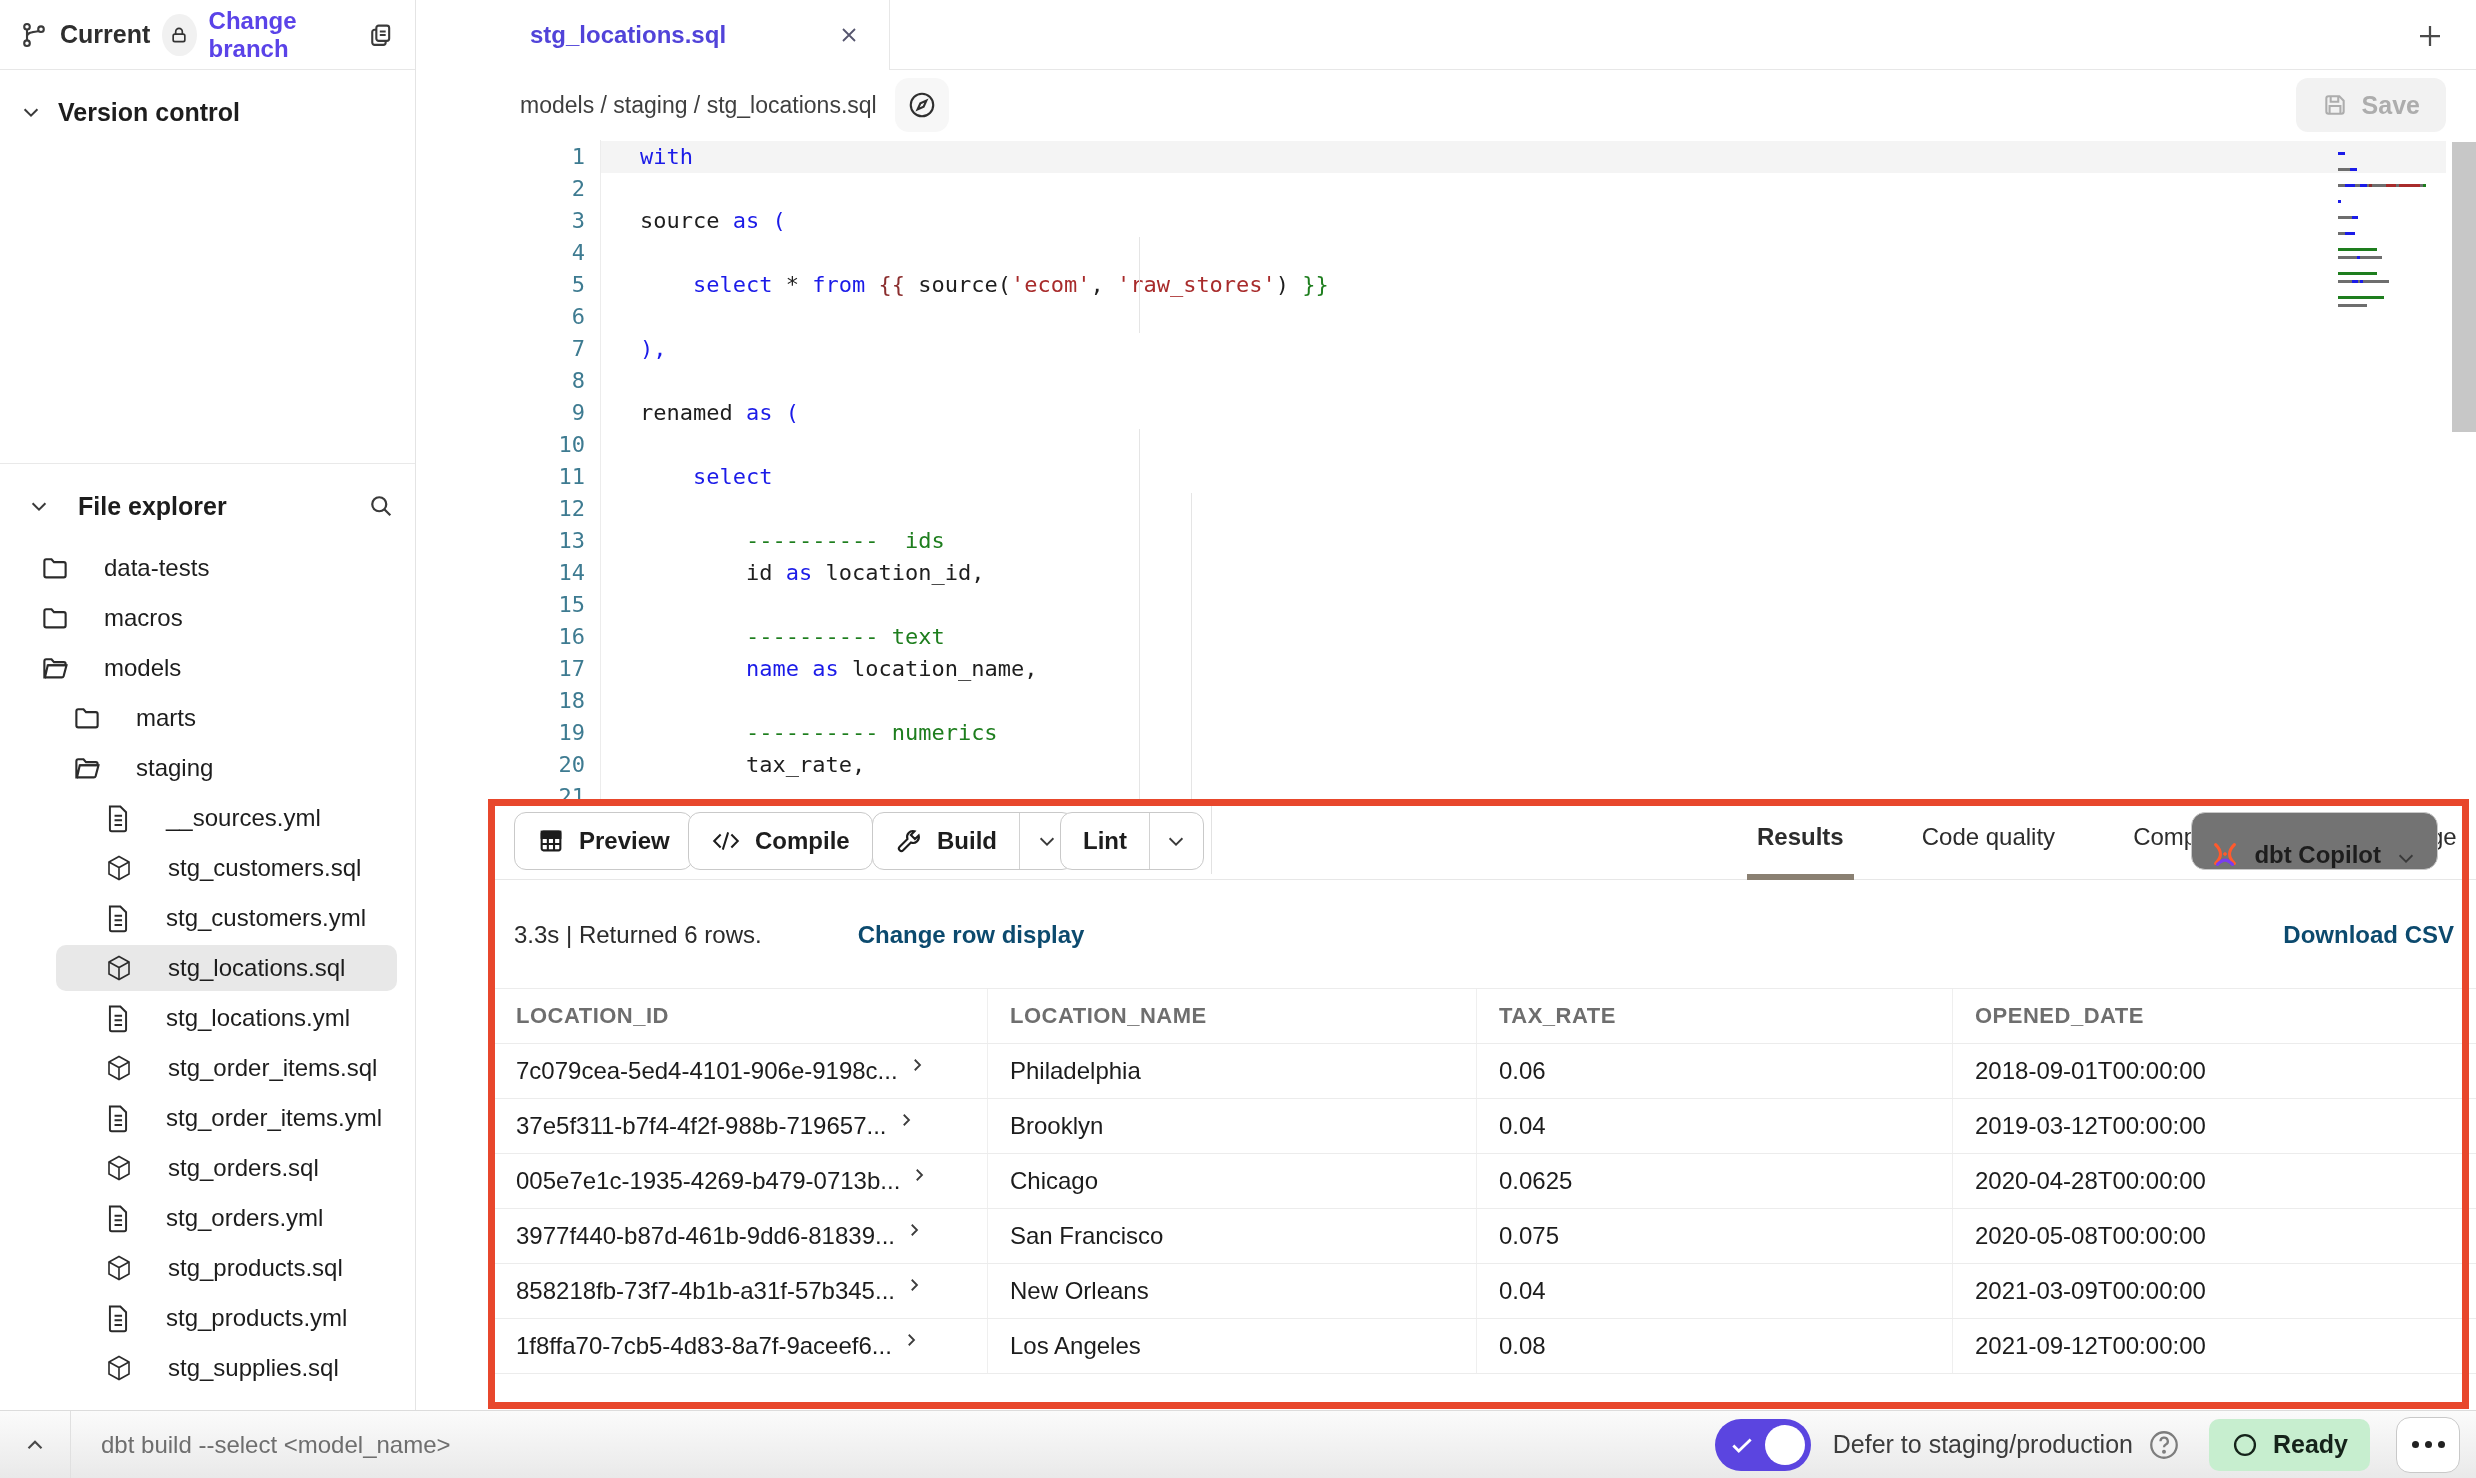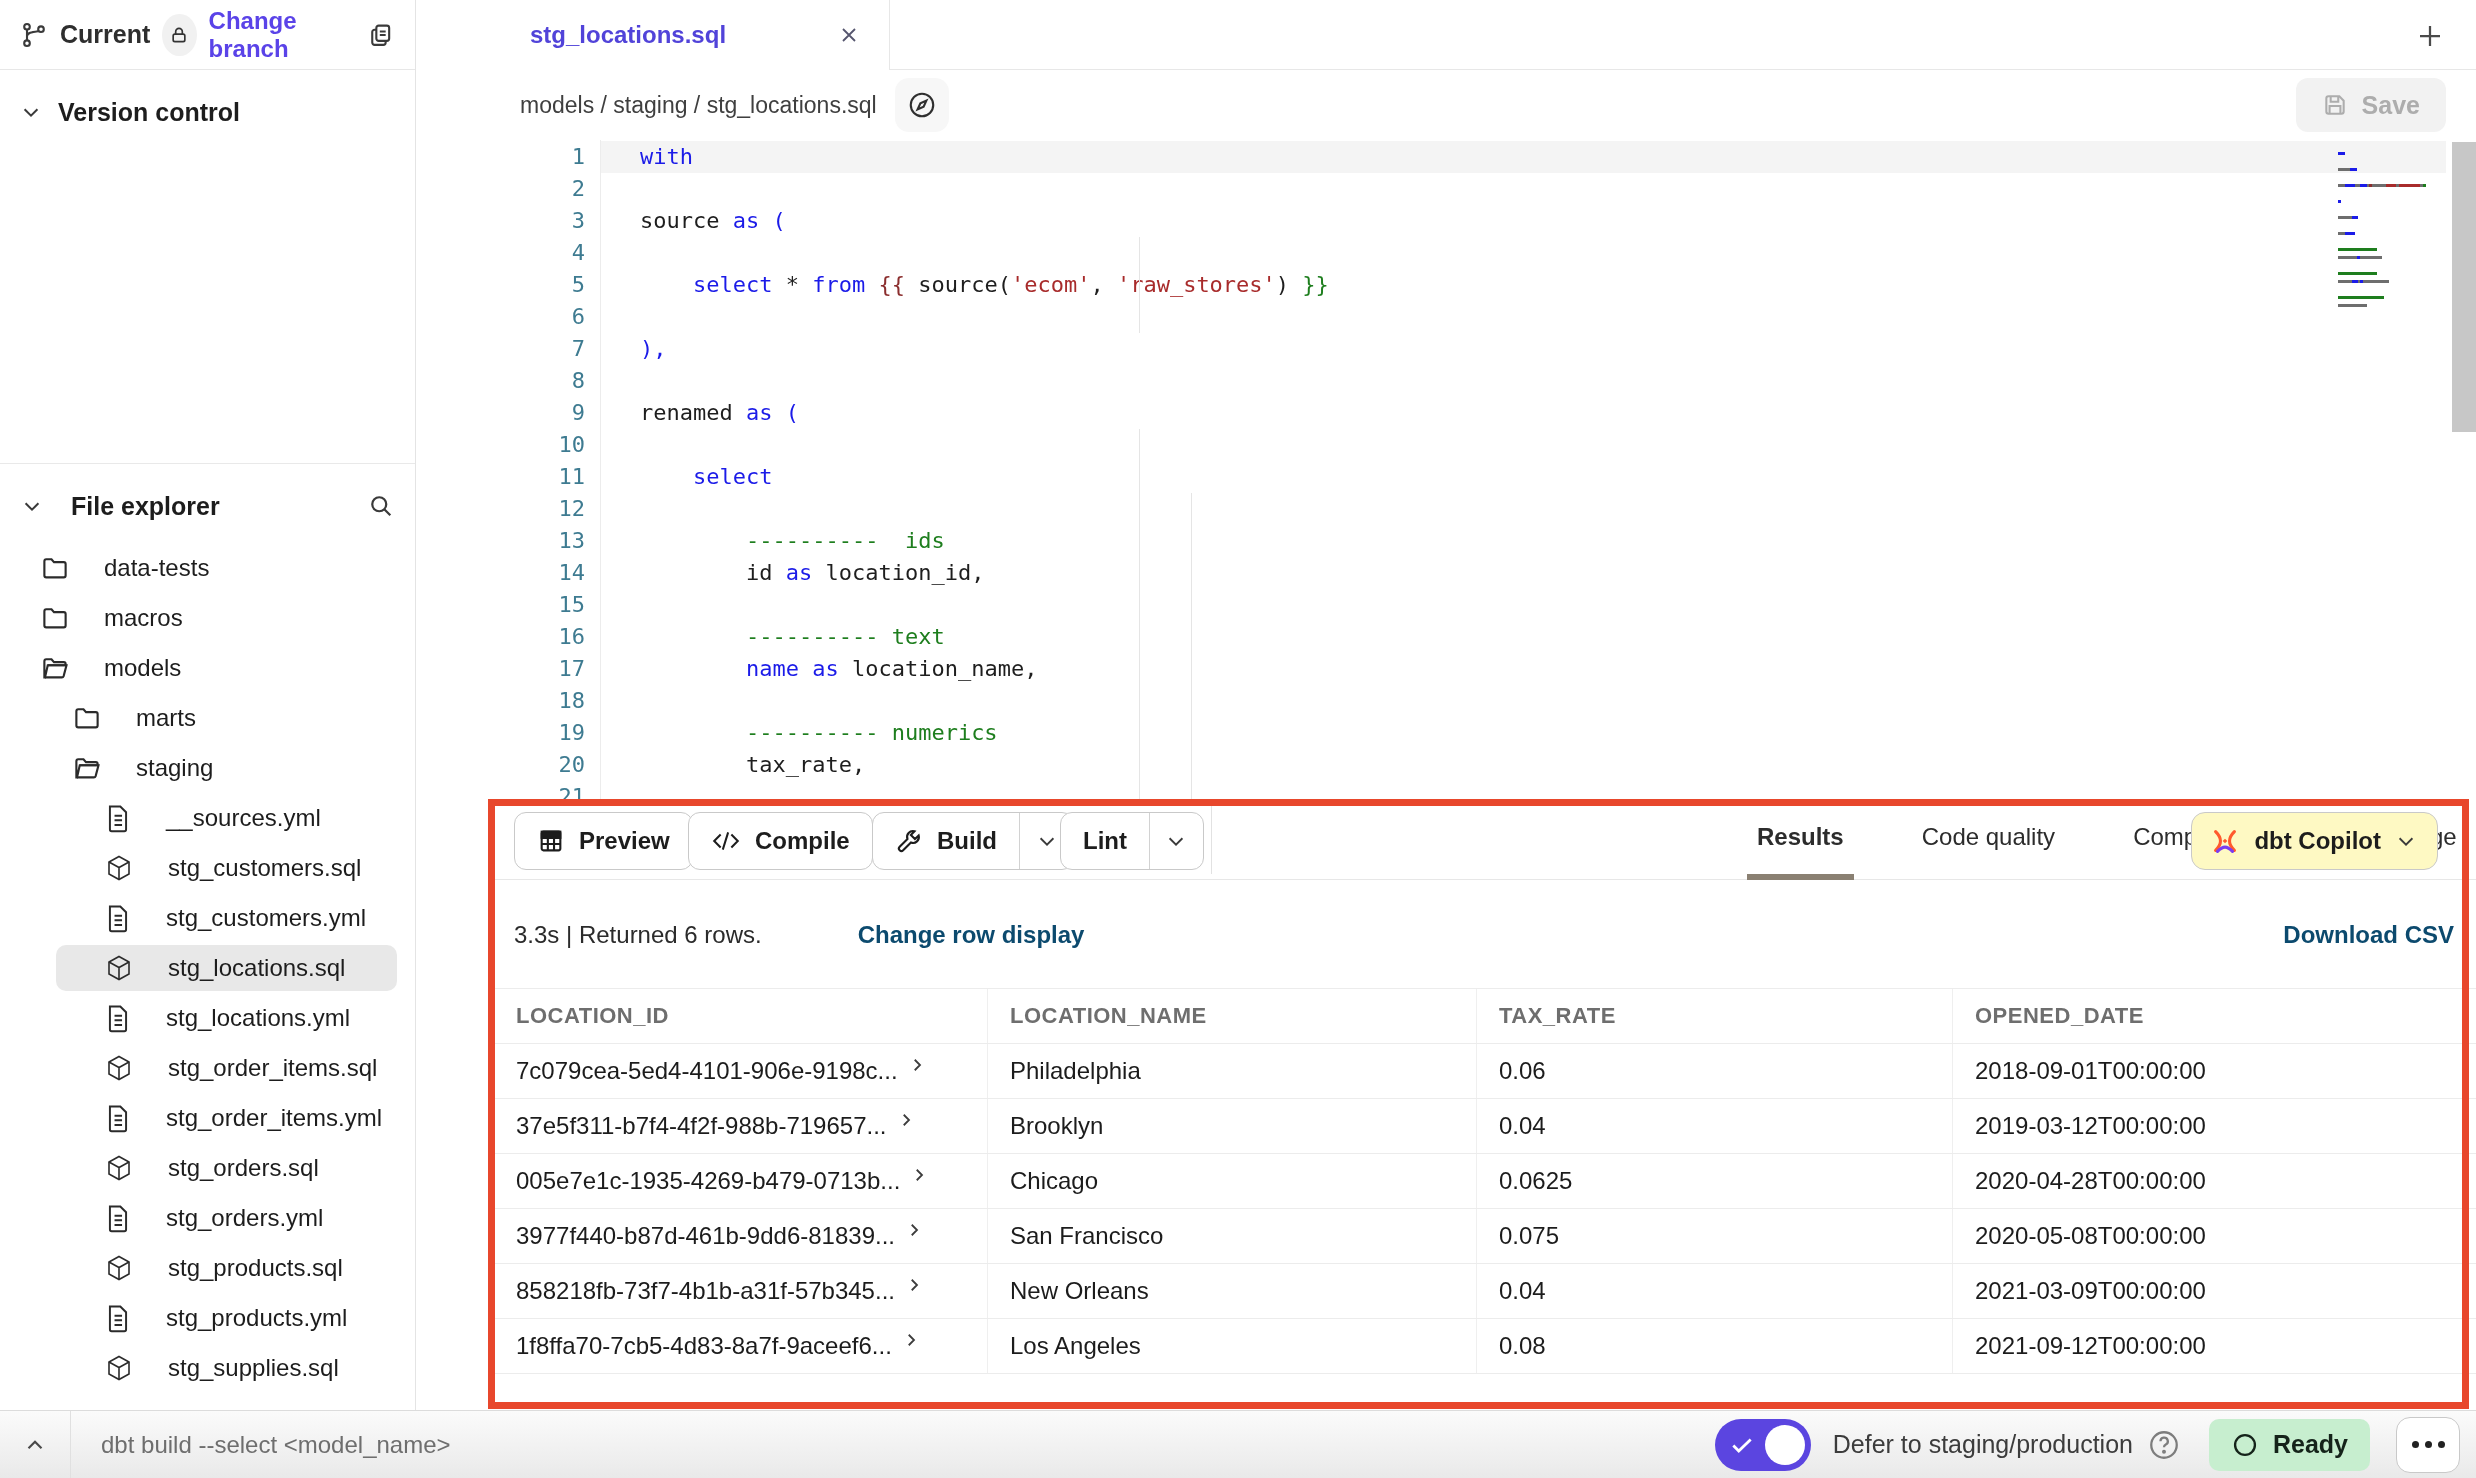--- a/index.html
+++ b/index.html
@@ -23,21 +23,21 @@
     font-size:25px; font-weight:700; color:#1d1d1d; }
   .vc-header { position:absolute; top:88px; left:0; right:0; height:48px; }
   .split-btn { position:absolute; left:14px; top:158px; width:466px; height:74px;
     border:1.5px solid #cfcfcf; border-radius:14px; background:#fff; display:flex; align-items:center; cursor:pointer; }
   .split-btn .main { flex:1; display:flex; align-items:center; gap:20px; padding-left:30px;
     font-size:26px; font-weight:600; color:#1d1d1d; height:100%; }
   .split-btn .dd { width:64px; height:100%; border-left:1.5px solid #d6d6d6;
     display:flex; align-items:center; justify-content:center; }
 
   .sidebar-divider { position:absolute; left:0; right:0; top:463px; height:1px; background:#e9e9e9; }
-  .fe-header { position:absolute; top:478px; left:1px; right:0; height:56px;gap:28px; }
+  .fe-header { position:absolute; top:478px; left:8px; right:0; height:56px;gap:28px; }
   .fe-search { margin-left:auto; cursor:pointer; }
   .fx-list { position:absolute; top:543px; left:0; right:0; bottom:0; overflow:hidden; }
   .fx-item { position:relative; height:50px; display:flex; align-items:center; gap:34px; cursor:pointer; }
   .fx-item .fx-icon, .fx-item .fx-label { position:relative; z-index:1; }
   .fx-item.selected::before { content:''; position:absolute; left:56px; right:18px; top:2px; bottom:2px;
     background:#e8e8e8; border-radius:10px; z-index:0; }
   .fx-label { font-size:24px; color:#1d1d1d; }
 
   
   .tabbar-rest { position:absolute; left:890px; right:0; top:0; height:70px;
@@ -84,21 +84,21 @@
   .tb-btn .lbl { font-size:24px; font-weight:600; color:#1d1d1d; }
   .tb-btn .seg { display:flex; align-items:center; gap:14px; padding:0 22px; height:100%; }
   .tb-btn .dd { width:54px; height:100%; border-left:1.5px solid #d2d2d2;
     display:flex; align-items:center; justify-content:center; }
   .tb-divider { position:absolute; left:717px; top:6px; height:68px; width:1px; background:#e2e2e2; }
   .tabs { position:absolute; left:1253px; top:0; height:80px; display:flex; gap:58px; }
   .rtab { height:100%; display:flex; align-items:center; padding:0 10px; font-size:24px;
     color:#2c2c2c; cursor:pointer; border-bottom:6px solid transparent; }
   .rtab.active { font-weight:600; border-bottom-color:#8a8072; }
   .copilot-btn { position:absolute; right:38px; top:12px; height:58px; padding:0 20px 0 18px;
-    border:1.5px solid #c9c9c9; border-radius:14px; background:#fef9c3; display:flex; align-items:center; gap:14px; cursor:pointer; }
+    border:1.5px solid #c9c9c9; border-radius:14px; background:#737373; display:flex; align-items:flex-end; gap:14px; cursor:pointer; }
   .copilot-btn .lbl { font-size:24px; font-weight:600; color:#1d1d1d; }
 
   .info-row { position:absolute; left:0; right:0; top:105px; height:60px; display:flex; align-items:center; }
   .summary { margin-left:20px; font-size:24px; color:#2b2b2b; }
   .link { font-size:24px; font-weight:600; color:#0c4a6e; cursor:pointer; }
   .change-rows { margin-left:96px; }
   .download-csv { margin-left:auto; margin-right:22px; }
 
   .rtable { position:absolute; left:0; right:0; top:188px; }
   .trow { display:flex; border-bottom:1px solid #ececec; }

